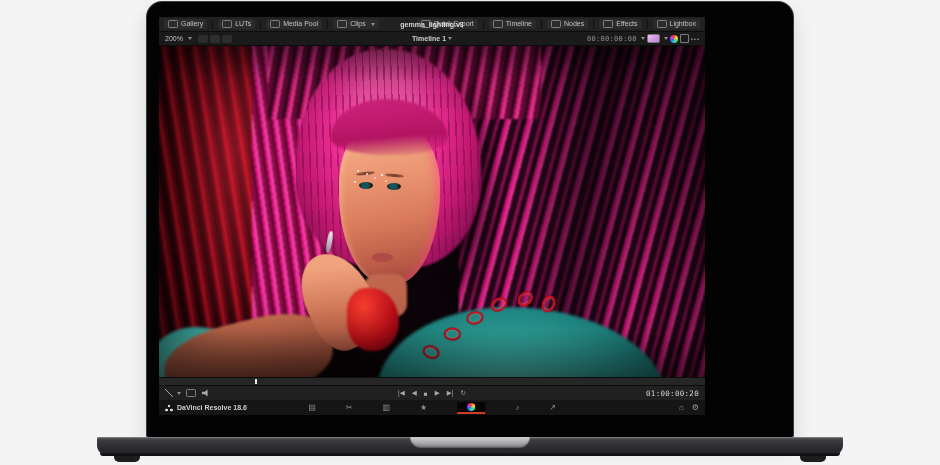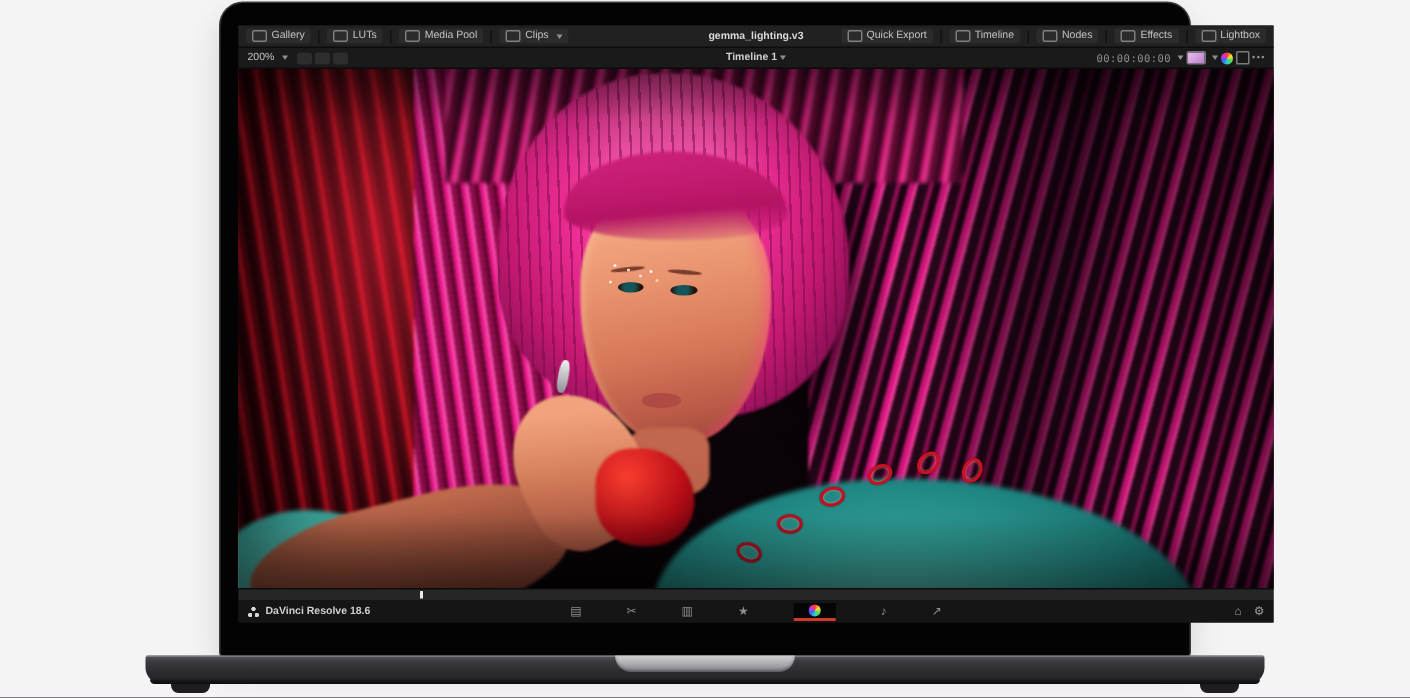--- a/index.html
+++ b/index.html
@@ -16,21 +16,21 @@
   .base::before{content:"";position:absolute;left:0;right:0;top:0;height:1px;background:#8a8a90;opacity:.7;border-radius:2px;}
   .base::after{content:"";position:absolute;left:3px;right:3px;bottom:0;height:3px;
         background:linear-gradient(#1b1b1e,#0d0d10);border-radius:0 0 10px 10px;}
   .scoop{position:absolute;left:313px;top:0;width:120px;height:11px;
         background:linear-gradient(180deg,#d2d2d6,#a7a7ac 55%,#7c7c82);
         border-radius:0 0 16px 16px;box-shadow:inset 0 -1px 2px rgba(0,0,0,.35);}
   .foot{position:absolute;top:456px;width:26px;height:6px;background:#1d1d20;border-radius:0 0 5px 5px;}
   .foot.l{left:114px}.foot.r{left:800px}
 
   
-  .ui{position:absolute;left:12px;top:15px;width:690px;height:398px;display:flex;flex-direction:column;
+  .ui{position:absolute;left:12px;top:15px;width:546px;height:398px;display:flex;flex-direction:column;
       background:#161616;font-size:7px;color:#bdbdbd;}
   .row{display:flex;align-items:center;position:relative;flex:0 0 auto;}
   .toolbar{height:15px;background:#212121;border-bottom:1px solid #0c0c0c;justify-content:space-between;padding:0 5px;box-sizing:border-box;}
   .viewbar{height:14px;background:#1a1a1a;border-bottom:1px solid #0b0b0b;justify-content:space-between;padding:0 5px;box-sizing:border-box;}
   .grp{display:flex;align-items:center;gap:2px;}
   .btn{display:flex;align-items:center;gap:3px;background:#2b2b2b;border-radius:2px;padding:1px 4px;
        color:#c3c3c3;white-space:nowrap;line-height:8px;}
   .sep{width:1px;height:9px;background:#111;margin:0 3px;}
   .mini-icon{width:8px;height:6px;border:1px solid #9c9c9c;border-radius:1.5px;opacity:.75;flex:0 0 auto;}
   .chev{width:0;height:0;border-left:2.5px solid transparent;border-right:2.5px solid transparent;
@@ -259,20 +259,39 @@
           <div class="hand"></div>
           <div class="nails"></div>
           <div class="vignette"></div>
         </div>
       </div>
 
       <div class="scrubber">
         <div class="playhead"></div>
       </div>
 
+      <div class="row transport">
+        <div class="grp">
+          <span class="draw-icon"></span>
+          <span class="chev"></span>
+          <span class="mini-icon" style="margin-left:3px"></span>
+          <span class="speaker-icon" style="margin-left:4px"></span>
+        </div>
+        <div class="tctrl">
+          <span>|◀</span>
+          <span>◀</span>
+          <span>■</span>
+          <span>▶</span>
+          <span>▶|</span>
+          <span>↻</span>
+        </div>
+        <div class="grp">
+          <span class="tc" style="font-size:7.5px;color:#d6d6d6">01:00:00:20</span>
+        </div>
+      </div>
 
       <div class="row pagesbar">
         <div class="applabel">
           <span class="resolve-logo"></span>
           <span>DaVinci Resolve 18.6</span>
         </div>
         <div class="pages">
           <span class="page">▤</span>
           <span class="page">✂</span>
           <span class="page">▥</span>

